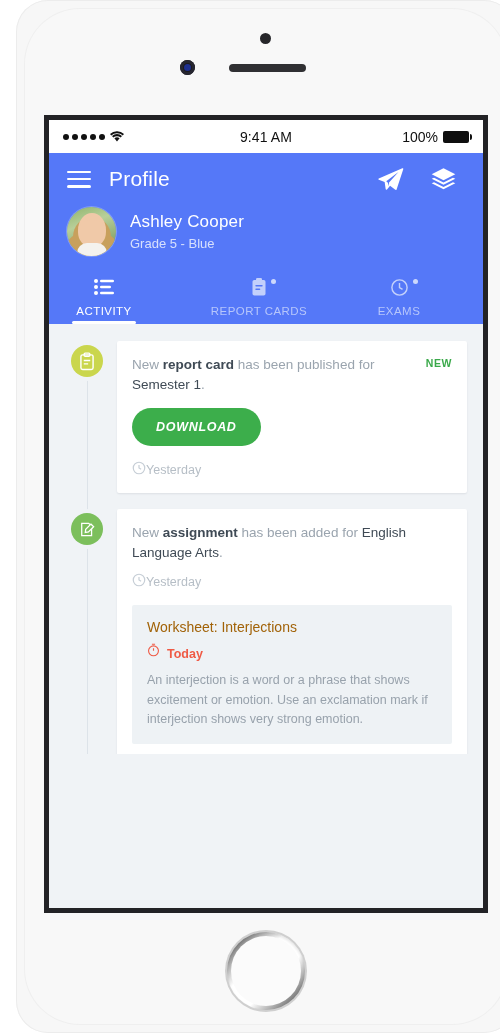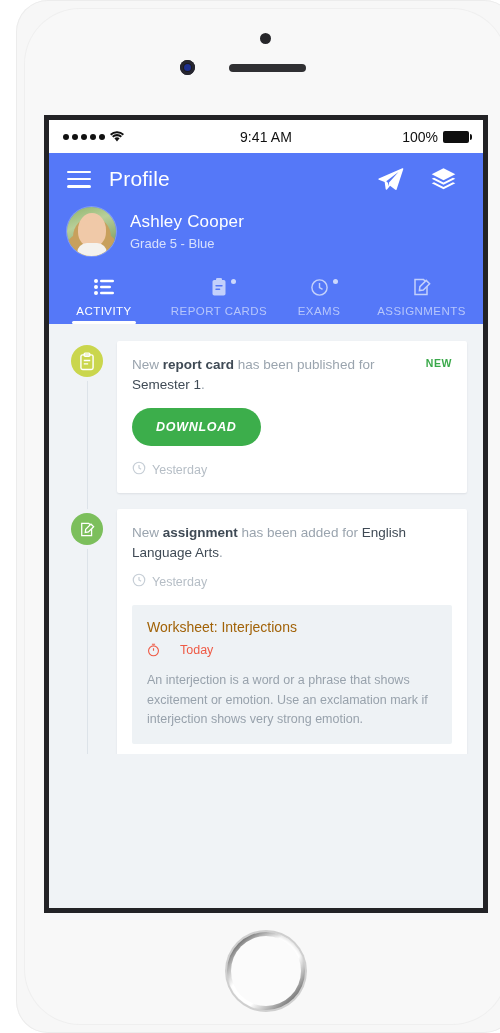--- a/index.html
+++ b/index.html
@@ -144,20 +144,21 @@
   }
   .profile-meta { margin-left: 14px; }
   .profile-name { color:#fff; font-size: 17px; letter-spacing:.2px; }
   .profile-grade { color:#d7e0fd; font-size: 13px; margin-top: 4px; }
 
   
   .tabs {
     display:flex; align-items:flex-end;
     padding: 0 0 0 0; position: relative;
     overflow: hidden;
+    gap: 40px;
   }
   .tab {
     flex: 0 0 auto;
     padding: 4px 0 7px 0;
     display:flex; flex-direction:column; align-items:center;
     position: relative; cursor:pointer;
   }
   .tab .ticon { height: 22px; display:flex; align-items:center; justify-content:center; position:relative; }
   .tab .tlabel {
     font-size: 11.5px; letter-spacing: .45px;
@@ -206,30 +207,30 @@
     color:#3aa94a; font-size: 10.5px; font-weight:700;
     letter-spacing:.6px; margin-left:8px; flex:0 0 auto; padding-top:2px;
   }
   .btn-download {
     display:inline-block; margin-top: 14px;
     background:#3cae4b; color:#fff; border:none;
     border-radius: 22px; padding: 12px 24px;
     font-size: 12.5px; font-weight:700; letter-spacing:.7px;
     cursor:pointer; font-family:inherit;font-style:italic;
   }
-  .meta-row { display:flex; align-items:center; gap:6px; margin-top: 15px; }
+  .meta-row { display:flex; align-items:center; gap:0; margin-top: 15px; }
   .meta-row .mtext { font-size: 12.5px; color:#b6bec6; }
   .meta-row.tight { margin-top: 11px; }
 
   .subcard {
     background:#eef2f5; border-radius: 2px;
     margin-top: 14px; padding: 14px 15px 15px 15px;
   }
   .subcard-title { font-size: 14px; color:#a16207; }
-  .subcard-due { display:flex; align-items:flex-start; gap:20px; margin-top:8px; }
+  .subcard-due { display:flex; align-items:flex-end; gap:7px; margin-top:8px;font-weight:bold; }
   .subcard-due .dtext { color:#ef5a45; font-size:12.5px; }
   .subcard-body {
     margin-top: 10px; font-size: 12.5px; line-height:1.55; color:#98a2ac;
   }
 </style>
 </head>
 <body>
 
 <div class="phone">
   <div class="phone-inner-shade"></div>

